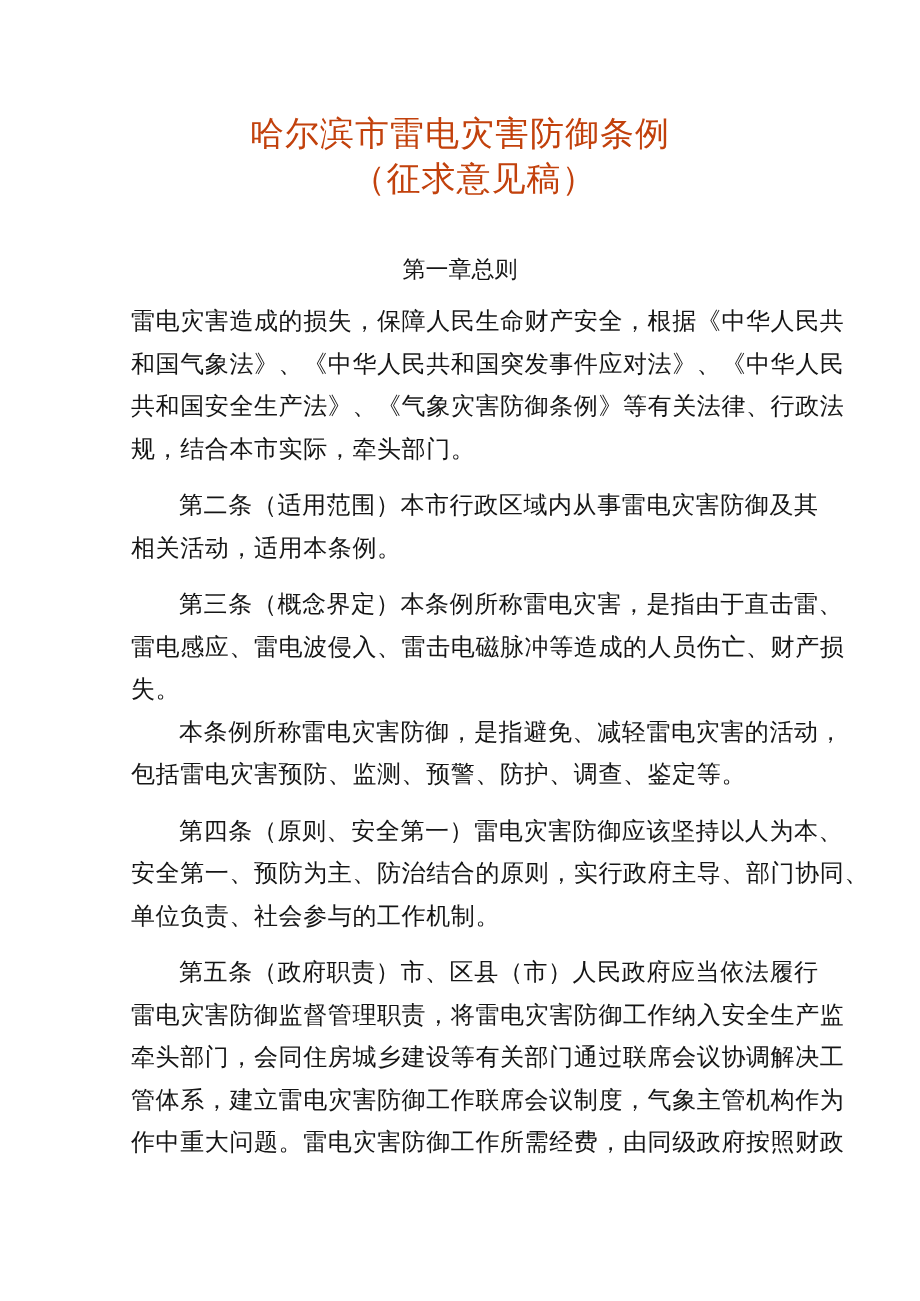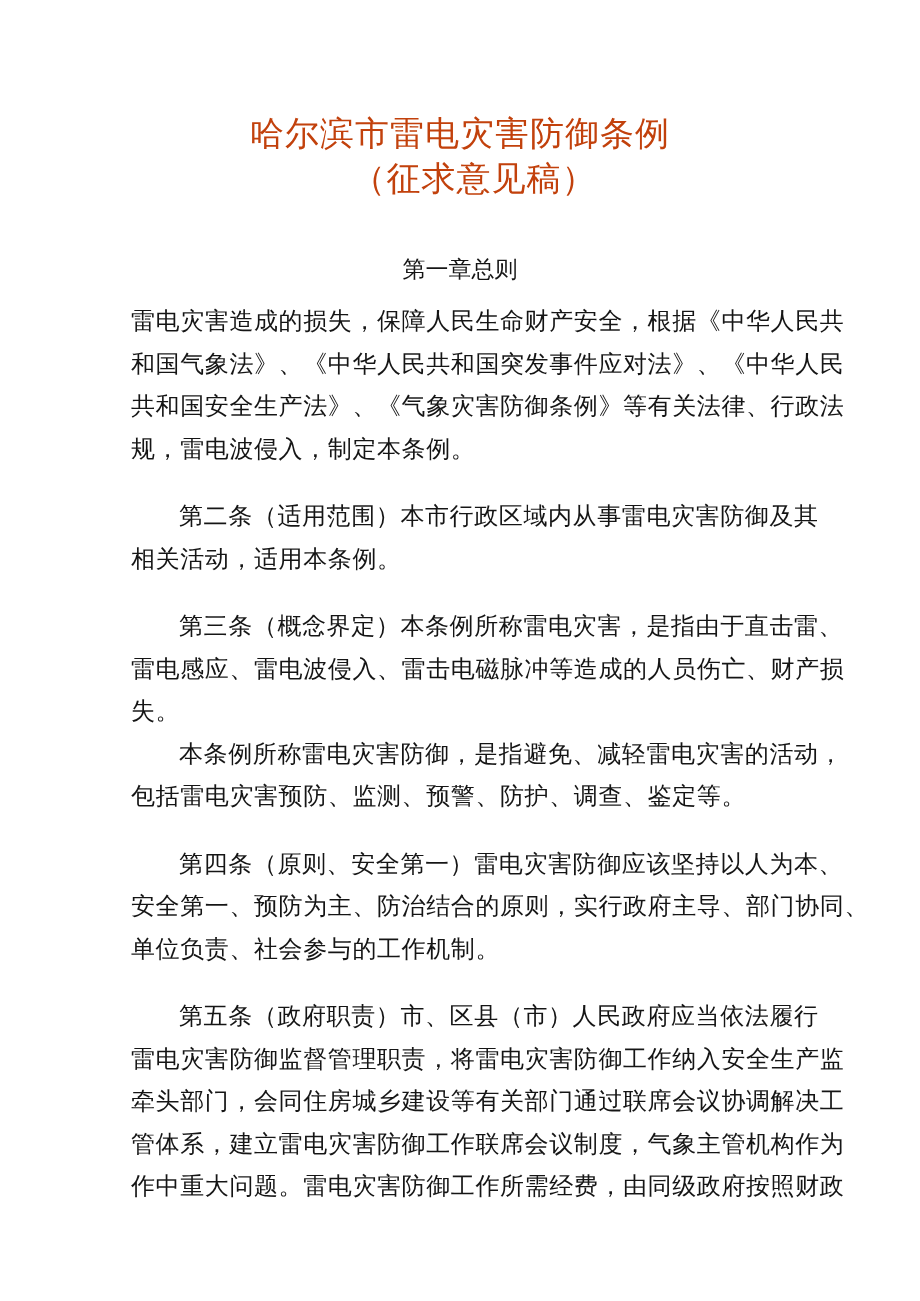--- a/index.html
+++ b/index.html
@@ -59,38 +59,38 @@
       margin: 0;
       font-size: 24px;
       line-height: 42.5px;
       text-indent: 48px;
       text-align: justify;
       text-align-last: left;
       word-break: break-all;
       letter-spacing: 0.6px;
       color: #151515;
     }
-    .para.gap-lg { margin-top: 25px; }
+    .para.gap-lg { margin-top: 14px; }
     .para.gap-sm { margin-top: 0px; }
     .line { display: block; white-space: nowrap; }
   </style>
 </head>
 <body>
 
 <div class="page">
   <h1 class="title main">哈尔滨市雷电灾害防御条例</h1>
   <h2 class="title sub">（征求意见稿）</h2>
   <h3 class="chapter">第一章总则</h3>
 
   <div class="body">
     <p class="para">
       <span class="line" style="text-indent:0">雷电灾害造成的损失，保障人民生命财产安全，根据《中华人民共</span>
       <span class="line" style="text-indent:0">和国气象法》、《中华人民共和国突发事件应对法》、《中华人民</span>
       <span class="line" style="text-indent:0">共和国安全生产法》、《气象灾害防御条例》等有关法律、行政法</span>
-      <span class="line" style="text-indent:0">规，雷电波侵入，制定本条例。</span>
+      <span class="line" style="text-indent:0">规，结合本市实际，牵头部门。</span>
     </p>
 
     <p class="para gap-lg">
       <span class="line">第二条（适用范围）本市行政区域内从事雷电灾害防御及其</span>
       <span class="line" style="text-indent:0">相关活动，适用本条例。</span>
     </p>
 
     <p class="para gap-lg">
       <span class="line">第三条（概念界定）本条例所称雷电灾害，是指由于直击雷、</span>
       <span class="line" style="text-indent:0">雷电感应、雷电波侵入、雷击电磁脉冲等造成的人员伤亡、财产损</span>

